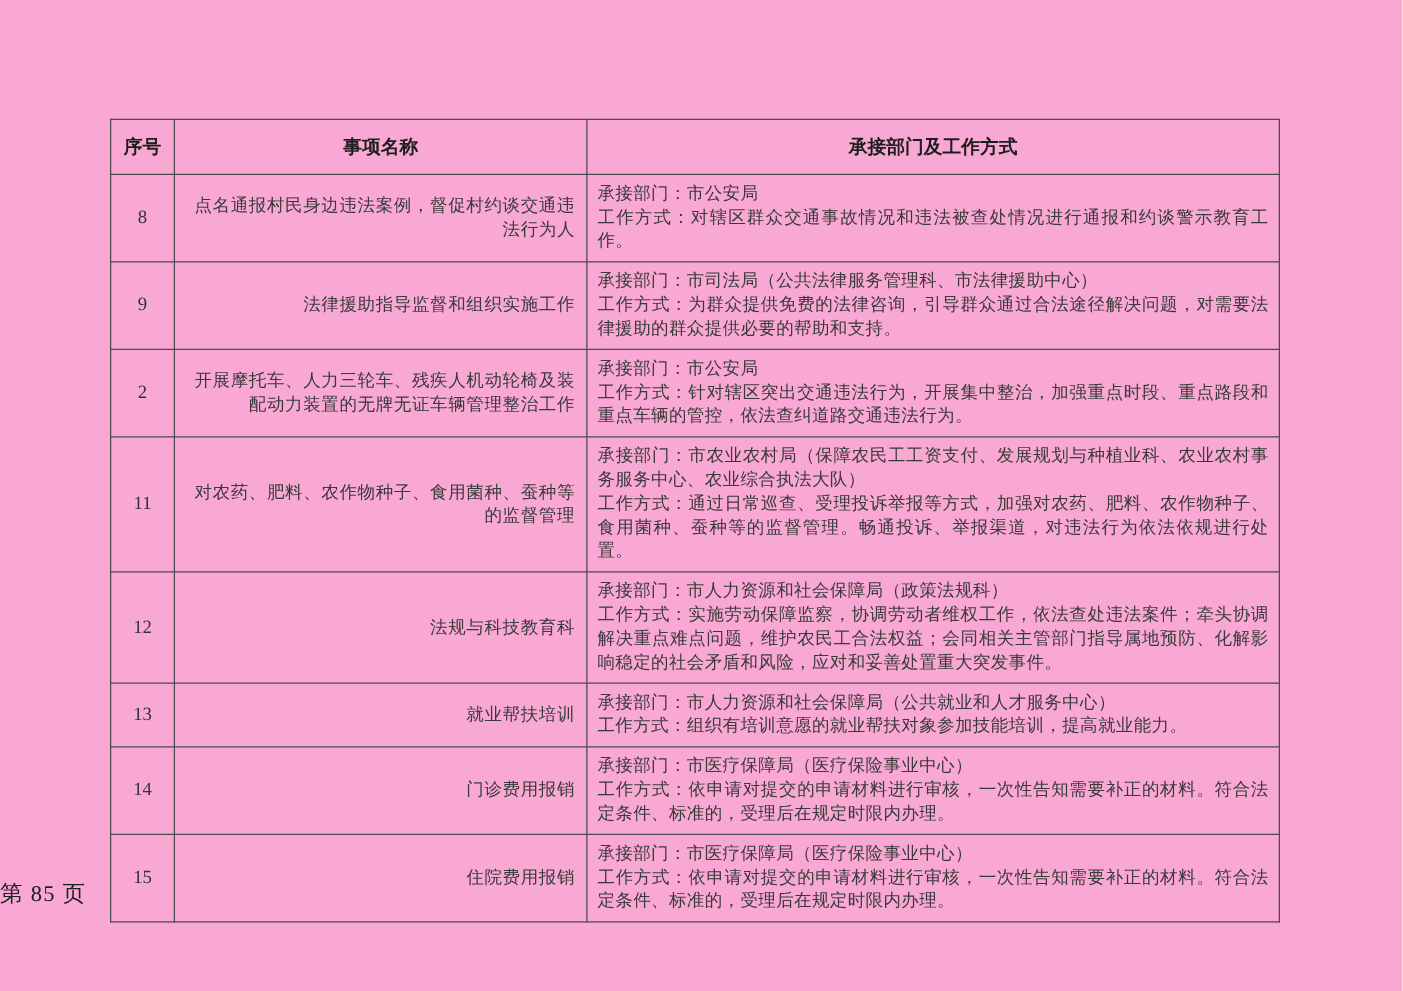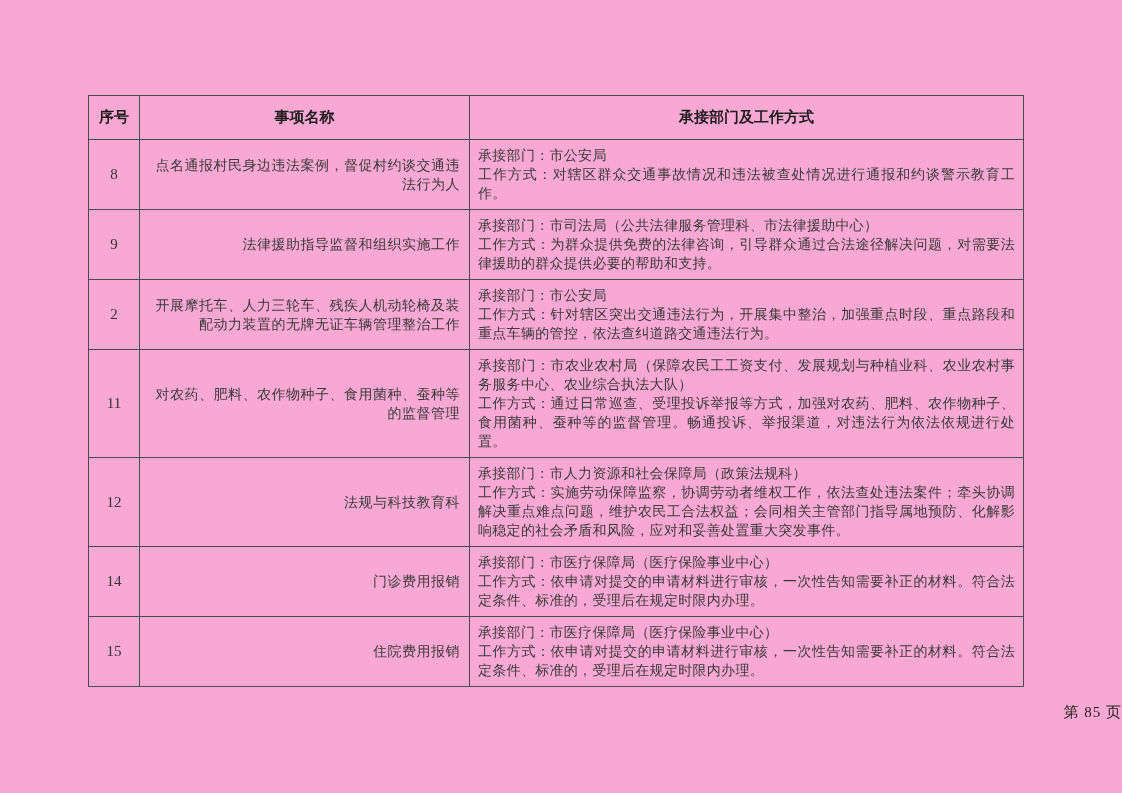--- a/index.html
+++ b/index.html
@@ -66,22 +66,22 @@
   }
   tr.row-8 td, tr.row-9 td, tr.row-10 td { height: 56px; }
   tr.row-11 td { height: 70px; }
   tr.row-12 td { height: 82px; }
   tr.row-13 td { height: 50px; }
   tr.row-14 td, tr.row-15 td { height: 52px; }
   .page-footer {
     position: absolute;
     left: 0; top: 703px;
     width: 100%;
-    text-align: right;
-    font-size: 15px;
+    text-align: left;
+    font-size: 18px;
     color: #1e1e1e;
     letter-spacing: 1px;
   }
 </style>
 </head>
 <body>
 
 <div class="page">
 
   <table class="doc-table">
@@ -131,20 +131,28 @@
           </td>
         </tr>
         <tr class="row-12">
           <td class="cell-no">12</td>
           <td class="cell-name">法规与科技教育科</td>
           <td class="cell-detail">
             <div class="dept">承接部门：市人力资源和社会保障局（政策法规科）</div>
             <div class="method">工作方式：实施劳动保障监察，协调劳动者维权工作，依法查处违法案件；牵头协调解决重点难点问题，维护农民工合法权益；会同相关主管部门指导属地预防、化解影响稳定的社会矛盾和风险，应对和妥善处置重大突发事件。</div>
           </td>
         </tr>
+        <tr class="row-13">
+          <td class="cell-no">13</td>
+          <td class="cell-name">就业帮扶培训</td>
+          <td class="cell-detail">
+            <div class="dept">承接部门：市人力资源和社会保障局（公共就业和人才服务中心）</div>
+            <div class="method">工作方式：组织有培训意愿的就业帮扶对象参加技能培训，提高就业能力。</div>
+          </td>
+        </tr>
         <tr class="row-14">
           <td class="cell-no">14</td>
           <td class="cell-name">门诊费用报销</td>
           <td class="cell-detail">
             <div class="dept">承接部门：市医疗保障局（医疗保险事业中心）</div>
             <div class="method">工作方式：依申请对提交的申请材料进行审核，一次性告知需要补正的材料。符合法定条件、标准的，受理后在规定时限内办理。</div>
           </td>
         </tr>
         <tr class="row-15">
           <td class="cell-no">15</td>

